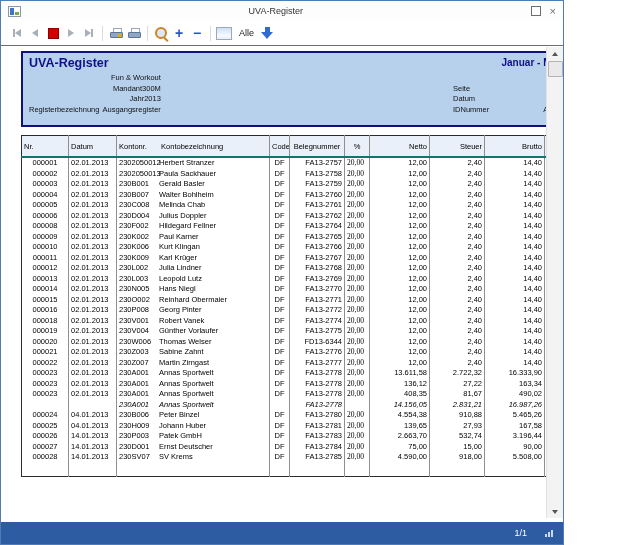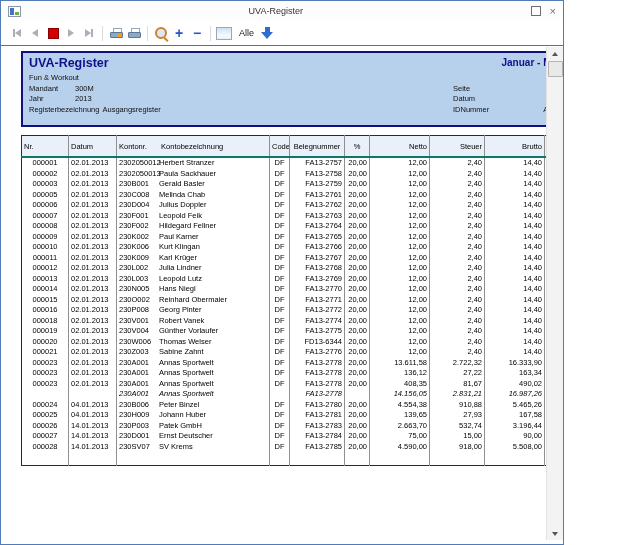--- a/index.html
+++ b/index.html
@@ -35,38 +35,38 @@
   .dl-arrow .stem{width:5px;height:5px;background:#2f6bd0;}
   .dl-arrow .head{width:0;height:0;border-left:6px solid transparent;border-right:6px solid transparent;border-top:7px solid #2f6bd0;}
   
   .viewer{flex:1 1 auto;position:relative;border-top:1px solid #6d6d6d;background:#fff;overflow:hidden;}
   .page{position:absolute;top:0;left:0;right:16px;bottom:0;overflow:hidden;padding:5px 0 0 20px;}
   
   .band{width:577px;height:76px;box-sizing:border-box;background:#b7d0ec;border:2px solid #10107e;padding:3px 5px 2px 6px;}
   .band-top{display:flex;justify-content:space-between;align-items:flex-start;}
   .band-title{font-size:12.5px;font-weight:bold;color:#10108c;}
   .band-period{font-size:10px;font-weight:bold;color:#10108c;margin-top:1px;}
-  .band-body{display:flex;justify-content:space-between;margin-top:3px;font-size:7.5px;color:#111;}
+  .band-body{display:flex;justify-content:space-between;margin-top:3px;font-size:7.5px;color:#111;text-align:right;}
   .fline{height:10.5px;line-height:10.5px;white-space:nowrap;}
   .flabel{display:inline-block;width:46px;}
   .flabel.inline{width:auto;margin-right:3px;}
   .band-right{width:138px;margin-top:10.5px;}
   .frow{height:10.5px;line-height:10.5px;display:flex;justify-content:space-between;}
   
   .rtable{border-collapse:collapse;table-layout:fixed;width:543px;margin-top:8px;font-size:7.5px;color:#000;}
   .rtable th,.rtable td{border-right:1px solid #8f8f8f;padding:0 2px;overflow:hidden;white-space:nowrap;font-weight:normal;}
   .rtable{border:1px solid #2b2b2b;}
   .rtable thead th{height:20px;background:#e9f0f9;border-bottom:2px solid #0f766e;vertical-align:middle;}
   .rtable td{height:10.5px;line-height:10.5px;vertical-align:top;}
   .h-left{text-align:left;} .h-center{text-align:center;} .h-right{text-align:right;}
   .c-nr{text-align:center;} .c-dat{text-align:left;}
   .c-kk{white-space:normal;padding-left:3px;}
   .kno{display:inline-block;width:40px;word-break:break-all;vertical-align:top;}
   .kname{display:inline-block;vertical-align:top;}
-  .c-code{text-align:center;} .c-beleg{text-align:right;} .c-pct{text-align:right;}
+  .c-code{text-align:center;} .c-beleg{text-align:right;} .c-pct{font-family:Liberation Serif, serif;}
   .c-num{text-align:right;} .c-stz{text-align:right;}
   .subtotal{font-style:italic;}
   .filler td{height:13px;}
   
   .vscroll{position:absolute;top:1px;right:0;width:16px;bottom:4px;background:#f3f3f3;border-left:1px solid #e2e2e2;}
   .sc-btn{position:absolute;left:0;width:16px;height:13px;display:flex;align-items:center;justify-content:center;}
   .sc-up{top:0;} .sc-down{bottom:0;}
   .sc-tri-up{width:0;height:0;border-left:3px solid transparent;border-right:3px solid transparent;border-bottom:4px solid #555;}
   .sc-tri-down{width:0;height:0;border-left:3px solid transparent;border-right:3px solid transparent;border-top:4px solid #555;}
   .sc-thumb{position:absolute;top:14px;left:1px;width:13px;height:14px;background:#e9e9e9;border:1px solid #b4b4b4;border-radius:1px;}
@@ -242,20 +242,32 @@
               <td class="c-kk"><span class="kno">230B001</span><span class="kname">Gerald Basler</span></td>
               <td class="c-code">DF</td>
               <td class="c-beleg">FA13-2759</td>
               <td class="c-pct">20,00</td>
               <td class="c-num">12,00</td>
               <td class="c-num">2,40</td>
               <td class="c-num">14,40</td>
               <td class="c-stz">2</td>
             </tr>
             <tr>
+              <td class="c-nr">000004</td>
+              <td class="c-dat">02.01.2013</td>
+              <td class="c-kk"><span class="kno">230B007</span><span class="kname">Walter Bohlheim</span></td>
+              <td class="c-code">DF</td>
+              <td class="c-beleg">FA13-2760</td>
+              <td class="c-pct">20,00</td>
+              <td class="c-num">12,00</td>
+              <td class="c-num">2,40</td>
+              <td class="c-num">14,40</td>
+              <td class="c-stz">2</td>
+            </tr>
+            <tr>
               <td class="c-nr">000005</td>
               <td class="c-dat">02.01.2013</td>
               <td class="c-kk"><span class="kno">230C008</span><span class="kname">Melinda Chab</span></td>
               <td class="c-code">DF</td>
               <td class="c-beleg">FA13-2761</td>
               <td class="c-pct">20,00</td>
               <td class="c-num">12,00</td>
               <td class="c-num">2,40</td>
               <td class="c-num">14,40</td>
               <td class="c-stz">2</td>
@@ -266,32 +278,20 @@
               <td class="c-kk"><span class="kno">230D004</span><span class="kname">Julius Doppler</span></td>
               <td class="c-code">DF</td>
               <td class="c-beleg">FA13-2762</td>
               <td class="c-pct">20,00</td>
               <td class="c-num">12,00</td>
               <td class="c-num">2,40</td>
               <td class="c-num">14,40</td>
               <td class="c-stz">2</td>
             </tr>
             <tr>
-              <td class="c-nr">000007</td>
-              <td class="c-dat">02.01.2013</td>
-              <td class="c-kk"><span class="kno">230F001</span><span class="kname">Leopold Feik</span></td>
-              <td class="c-code">DF</td>
-              <td class="c-beleg">FA13-2763</td>
-              <td class="c-pct">20,00</td>
-              <td class="c-num">12,00</td>
-              <td class="c-num">2,40</td>
-              <td class="c-num">14,40</td>
-              <td class="c-stz">2</td>
-            </tr>
-            <tr>
               <td class="c-nr">000008</td>
               <td class="c-dat">02.01.2013</td>
               <td class="c-kk"><span class="kno">230F002</span><span class="kname">Hildegard Fellner</span></td>
               <td class="c-code">DF</td>
               <td class="c-beleg">FA13-2764</td>
               <td class="c-pct">20,00</td>
               <td class="c-num">12,00</td>
               <td class="c-num">2,40</td>
               <td class="c-num">14,40</td>
               <td class="c-stz">2</td>
@@ -427,20 +427,32 @@
               <td class="c-num">2,40</td>
               <td class="c-num">14,40</td>
               <td class="c-stz">2</td>
             </tr>
             <tr>
               <td class="c-nr">000021</td>
               <td class="c-dat">02.01.2013</td>
               <td class="c-kk"><span class="kno">230Z003</span><span class="kname">Sabine Zahnt</span></td>
               <td class="c-code">DF</td>
               <td class="c-beleg">FA13-2776</td>
+              <td class="c-pct">20,00</td>
+              <td class="c-num">12,00</td>
+              <td class="c-num">2,40</td>
+              <td class="c-num">14,40</td>
+              <td class="c-stz">2</td>
+            </tr>
+            <tr>
+              <td class="c-nr">000022</td>
+              <td class="c-dat">02.01.2013</td>
+              <td class="c-kk"><span class="kno">230Z007</span><span class="kname">Martin Zirngast</span></td>
+              <td class="c-code">DF</td>
+              <td class="c-beleg">FA13-2777</td>
               <td class="c-pct">20,00</td>
               <td class="c-num">12,00</td>
               <td class="c-num">2,40</td>
               <td class="c-num">14,40</td>
               <td class="c-stz">2</td>
             </tr>
             <tr>
               <td class="c-nr">000023</td>
               <td class="c-dat">02.01.2013</td>
               <td class="c-kk"><span class="kno">230A001</span><span class="kname">Annas Sportwelt</span></td>
@@ -568,13 +580,21 @@
       <div class="sc-btn sc-up">
           <span class="sc-tri-up"></span>
         </div>
       <div class="sc-thumb"></div>
       <div class="sc-btn sc-down">
           <span class="sc-tri-down"></span>
         </div>
     </div>
   </div>
 
+  <div class="statusbar">
+    <span>1/1</span>
+    <span class="grip">
+        <i class="g1"></i>
+        <i class="g2"></i>
+        <i class="g3"></i>
+      </span>
+  </div>
 </div>
 
 </body></html>

